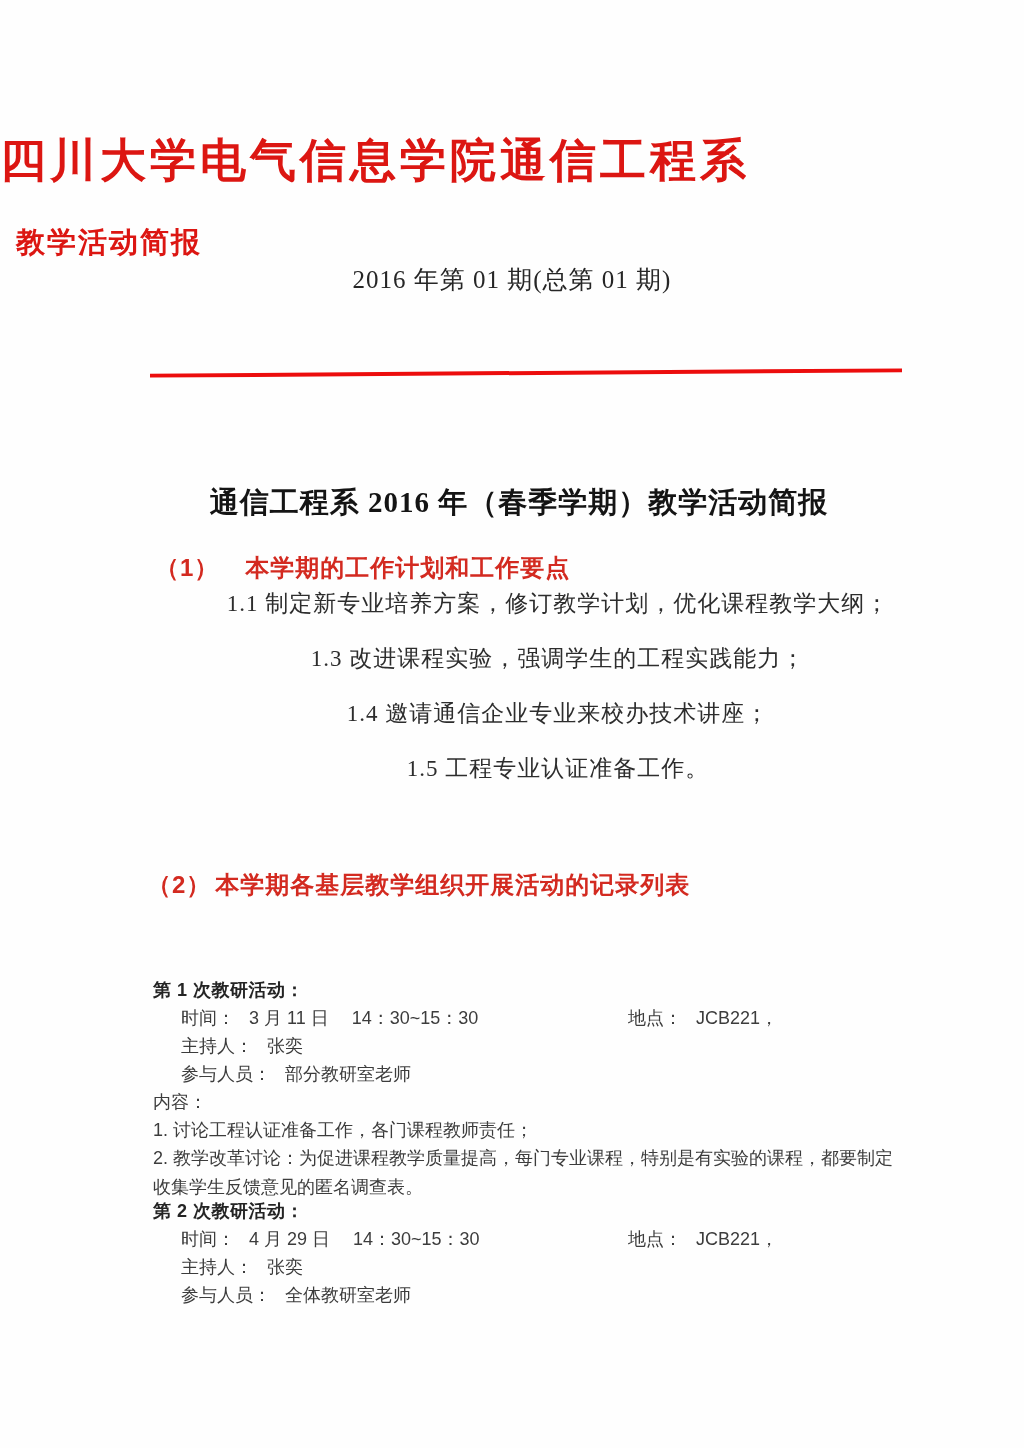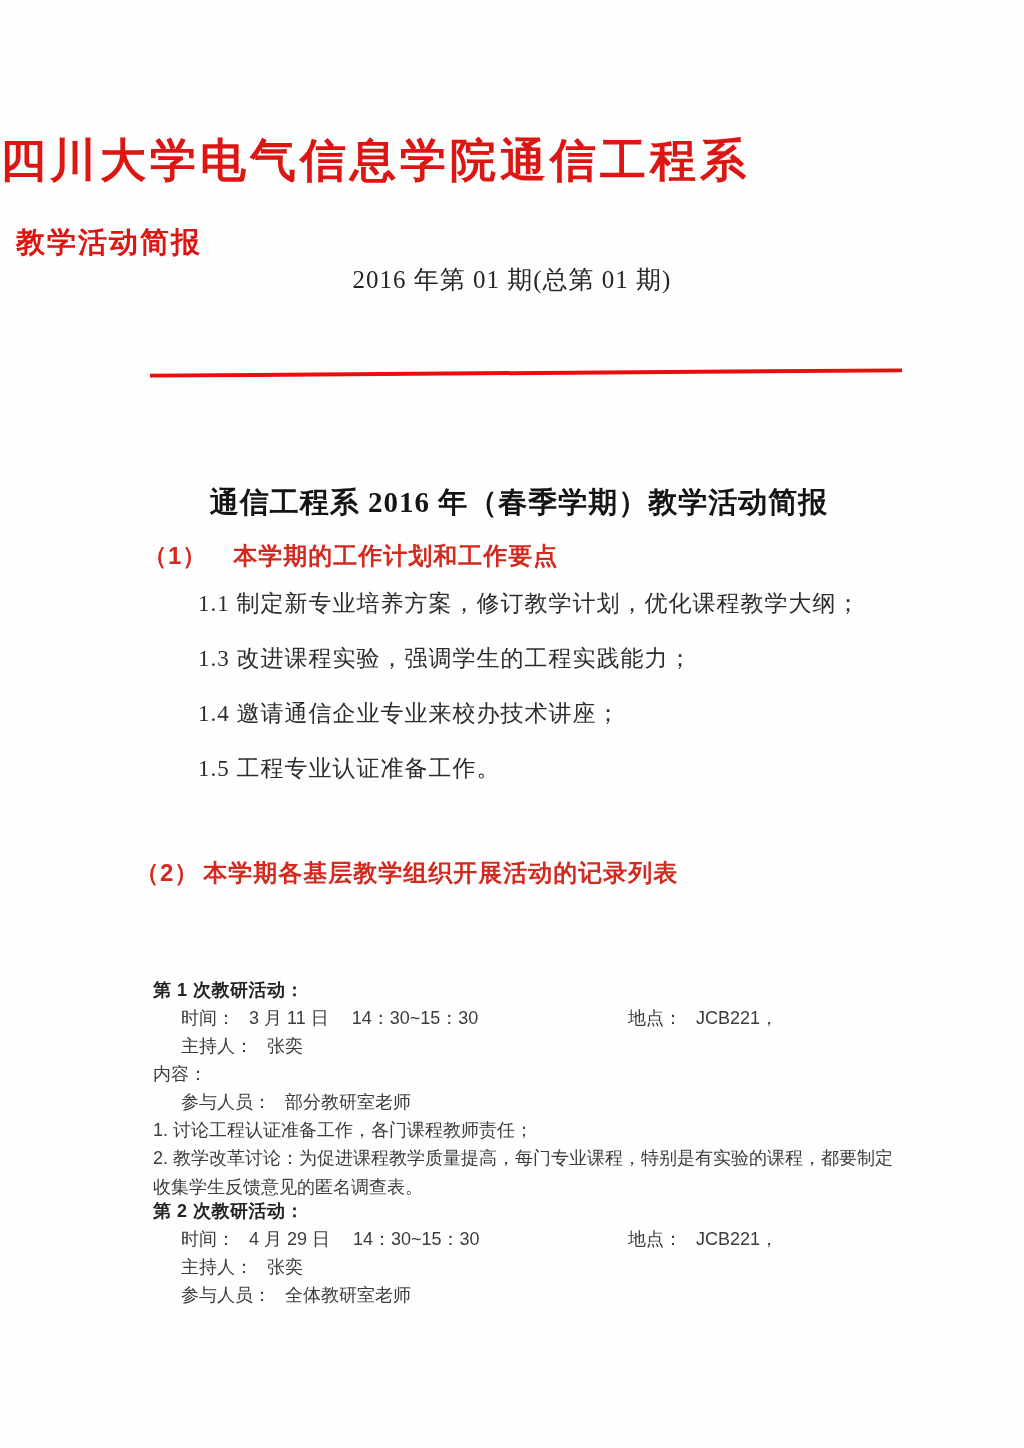--- a/index.html
+++ b/index.html
@@ -83,38 +83,39 @@
     width: 100%;
     margin: 7px;
     text-align: center;
     font-size: 29px;
     font-weight: 700;
     letter-spacing: 1px;
     color: #141414;
   }
   .section-heading {
     position: absolute;
-    margin: 0;
+    margin: 12px;
     font-size: 24px;
     font-weight: 700;
     color: #d32a20;
     font-family: "Liberation Sans", "DejaVu Sans", sans-serif;
     letter-spacing: 1px;
     white-space: nowrap;
   }
   .section1-heading { top: 540px; left: 143px; }
   .section1-heading .sec-label { margin-right: 26px; }
   .section2-heading { top: 857px; left: 135px; }
   .section2-heading .sec-label { margin-right: 4px; }
 
   .work-items {
     position: absolute;
     top: 588px;
     left: 198px;
     width: 720px;
+    text-align: center;
   }
   .work-items p {
     margin: 0 0 28px 0;
     height: 27px;
     font-size: 23px;
     letter-spacing: 1px;
     color: #2d2d2d;
     white-space: nowrap;
     font-family: "Liberation Serif", "DejaVu Serif", serif;
   }
@@ -169,22 +170,22 @@
     <span class="sec-label">（2）</span><span>本学期各基层教学组织开展活动的记录列表</span>
   </p>
 
   <section class="activity activity-1">
     <p class="act-heading">第 1 次教研活动：</p>
     <p class="time-line">
       <span class="time-part"><span class="label">时间：</span><span>3 月 11 日　 14：30~15：30</span></span>
       <span><span class="label">地点：</span><span>JCB221，</span></span>
     </p>
     <p><span class="label">主持人：</span><span>张奕</span></p>
+    <p><span class="label">参与人员：</span><span>部分教研室老师</span></p>
     <p>内容：</p>
-    <p><span class="label">参与人员：</span><span>部分教研室老师</span></p>
     <p>1.  讨论工程认证准备工作，各门课程教师责任；</p>
     <p class="content-item-wrap">2.  教学改革讨论：为促进课程教学质量提高，每门专业课程，特别是有实验的课程，都要制定收集学生反馈意见的匿名调查表。</p>
   </section>
 
   <section class="activity activity-2">
     <p class="act-heading">第 2 次教研活动：</p>
     <p class="time-line">
       <span class="time-part"><span class="label">时间：</span><span>4 月 29 日　 14：30~15：30</span></span>
       <span><span class="label">地点：</span><span>JCB221，</span></span>
     </p>

